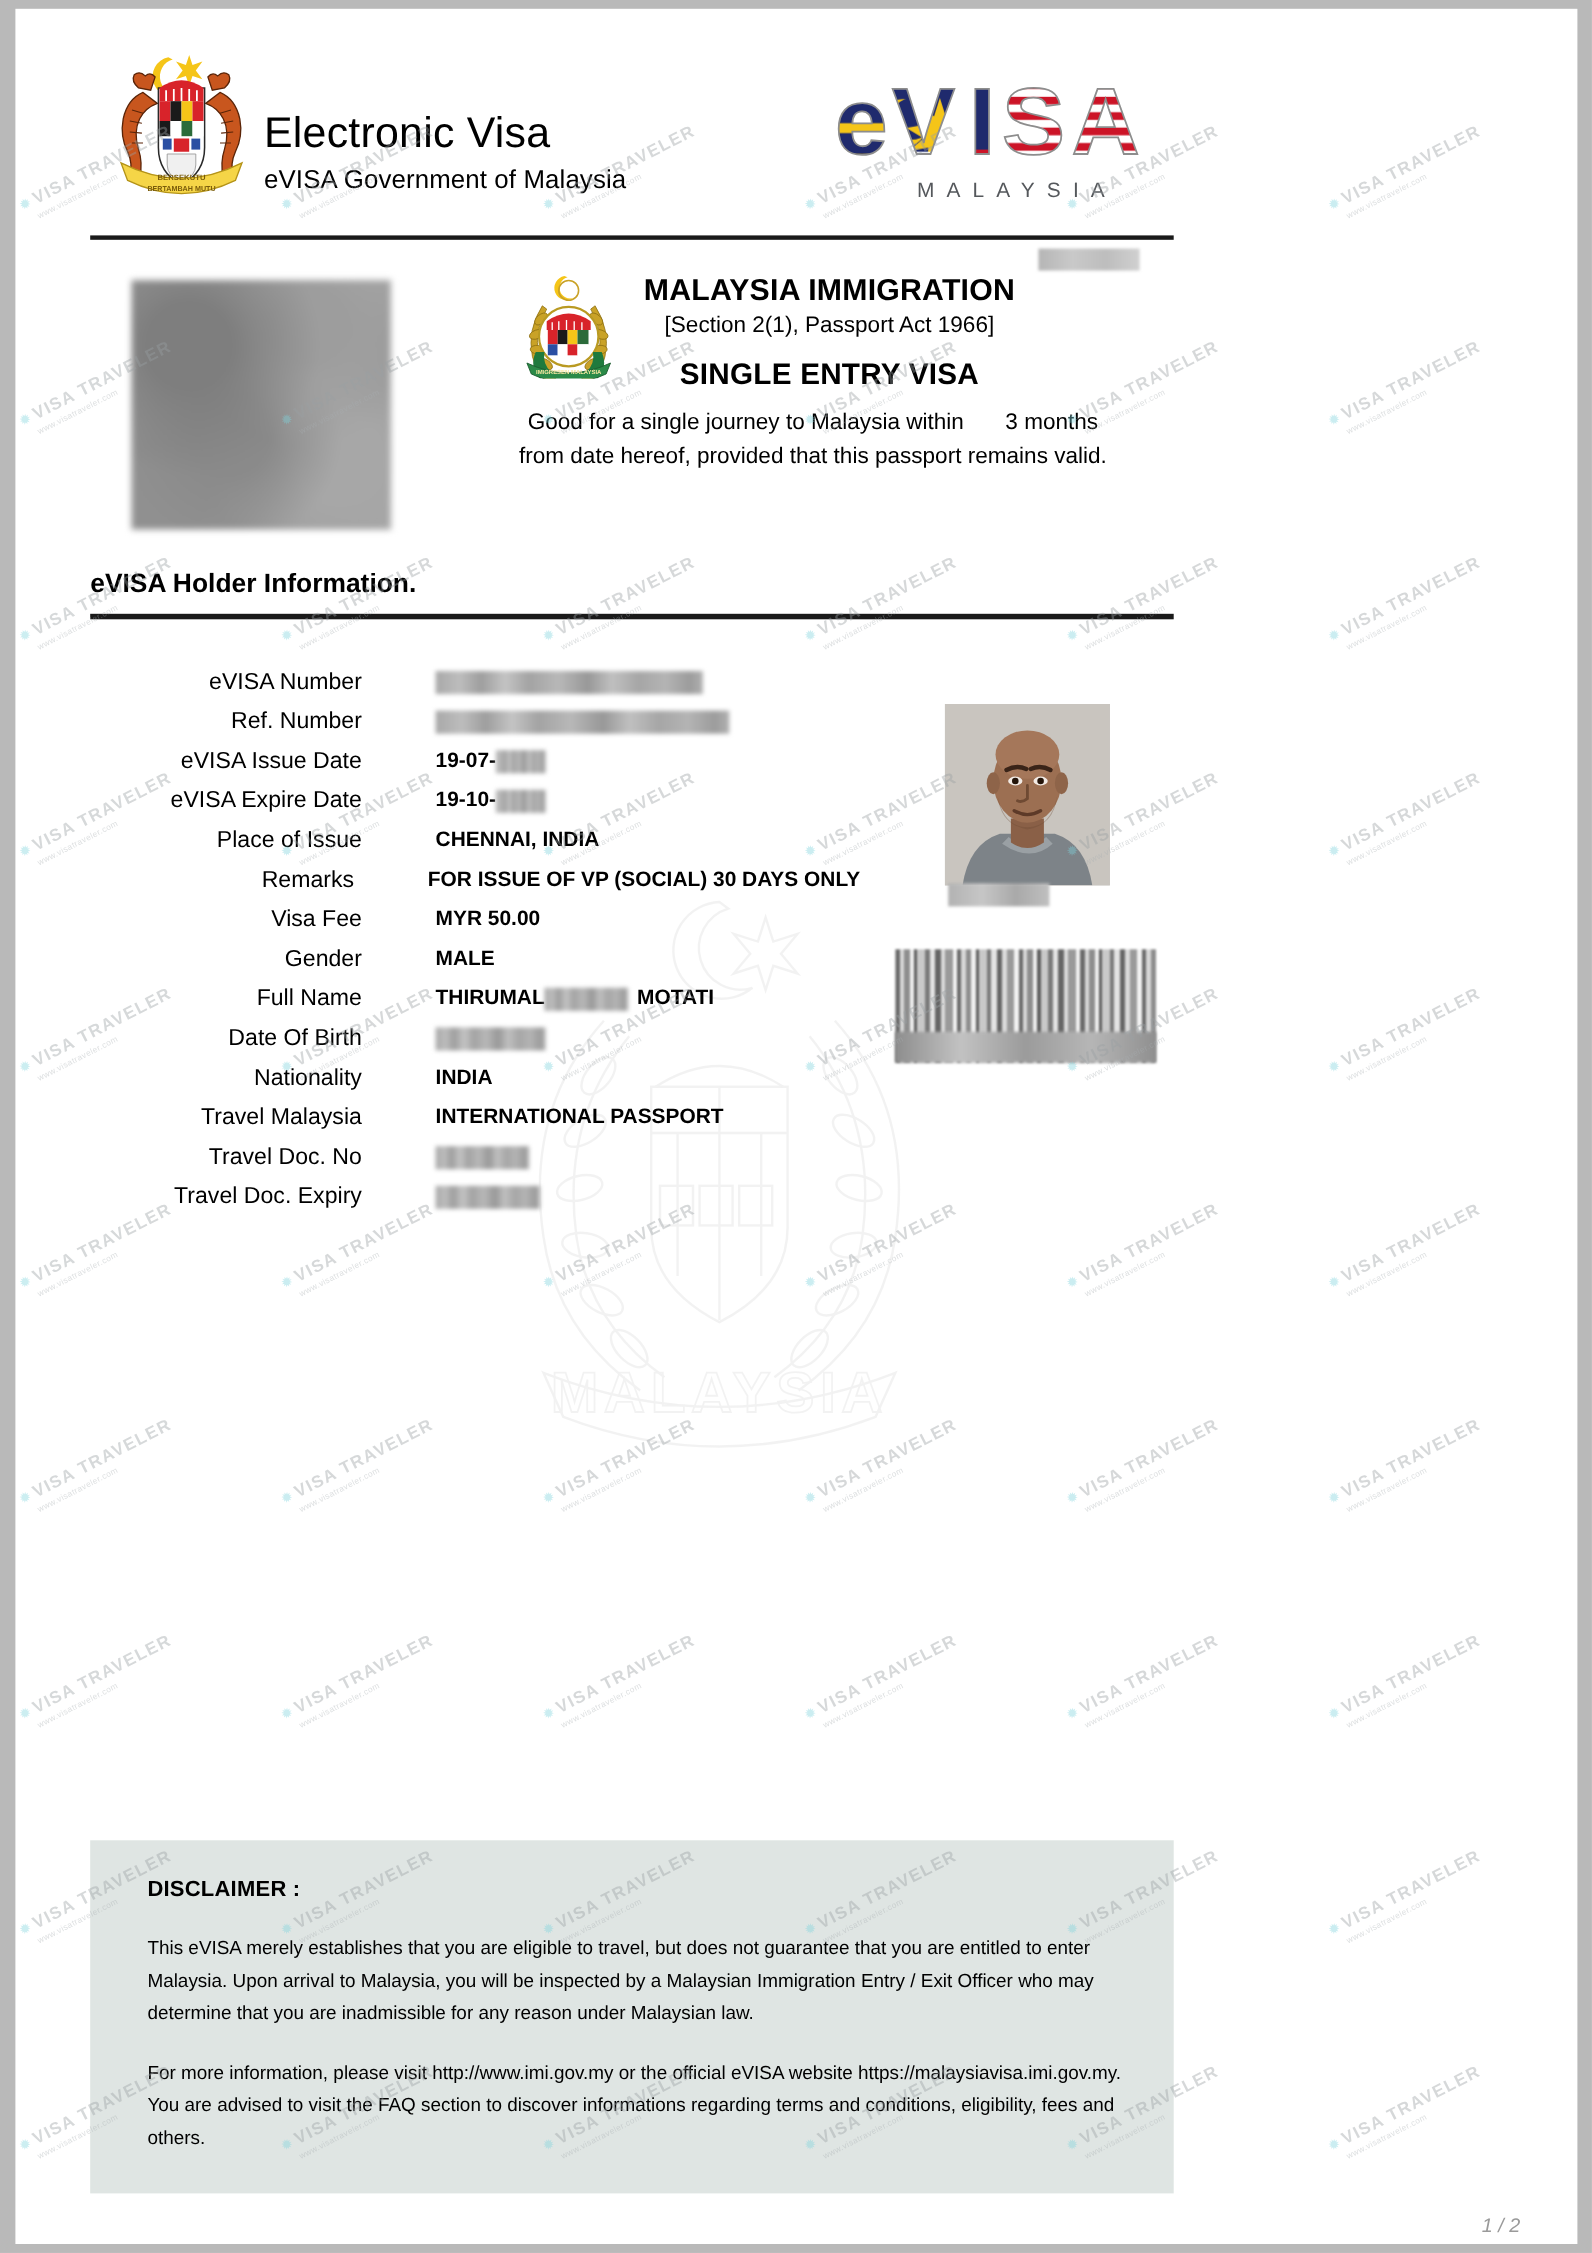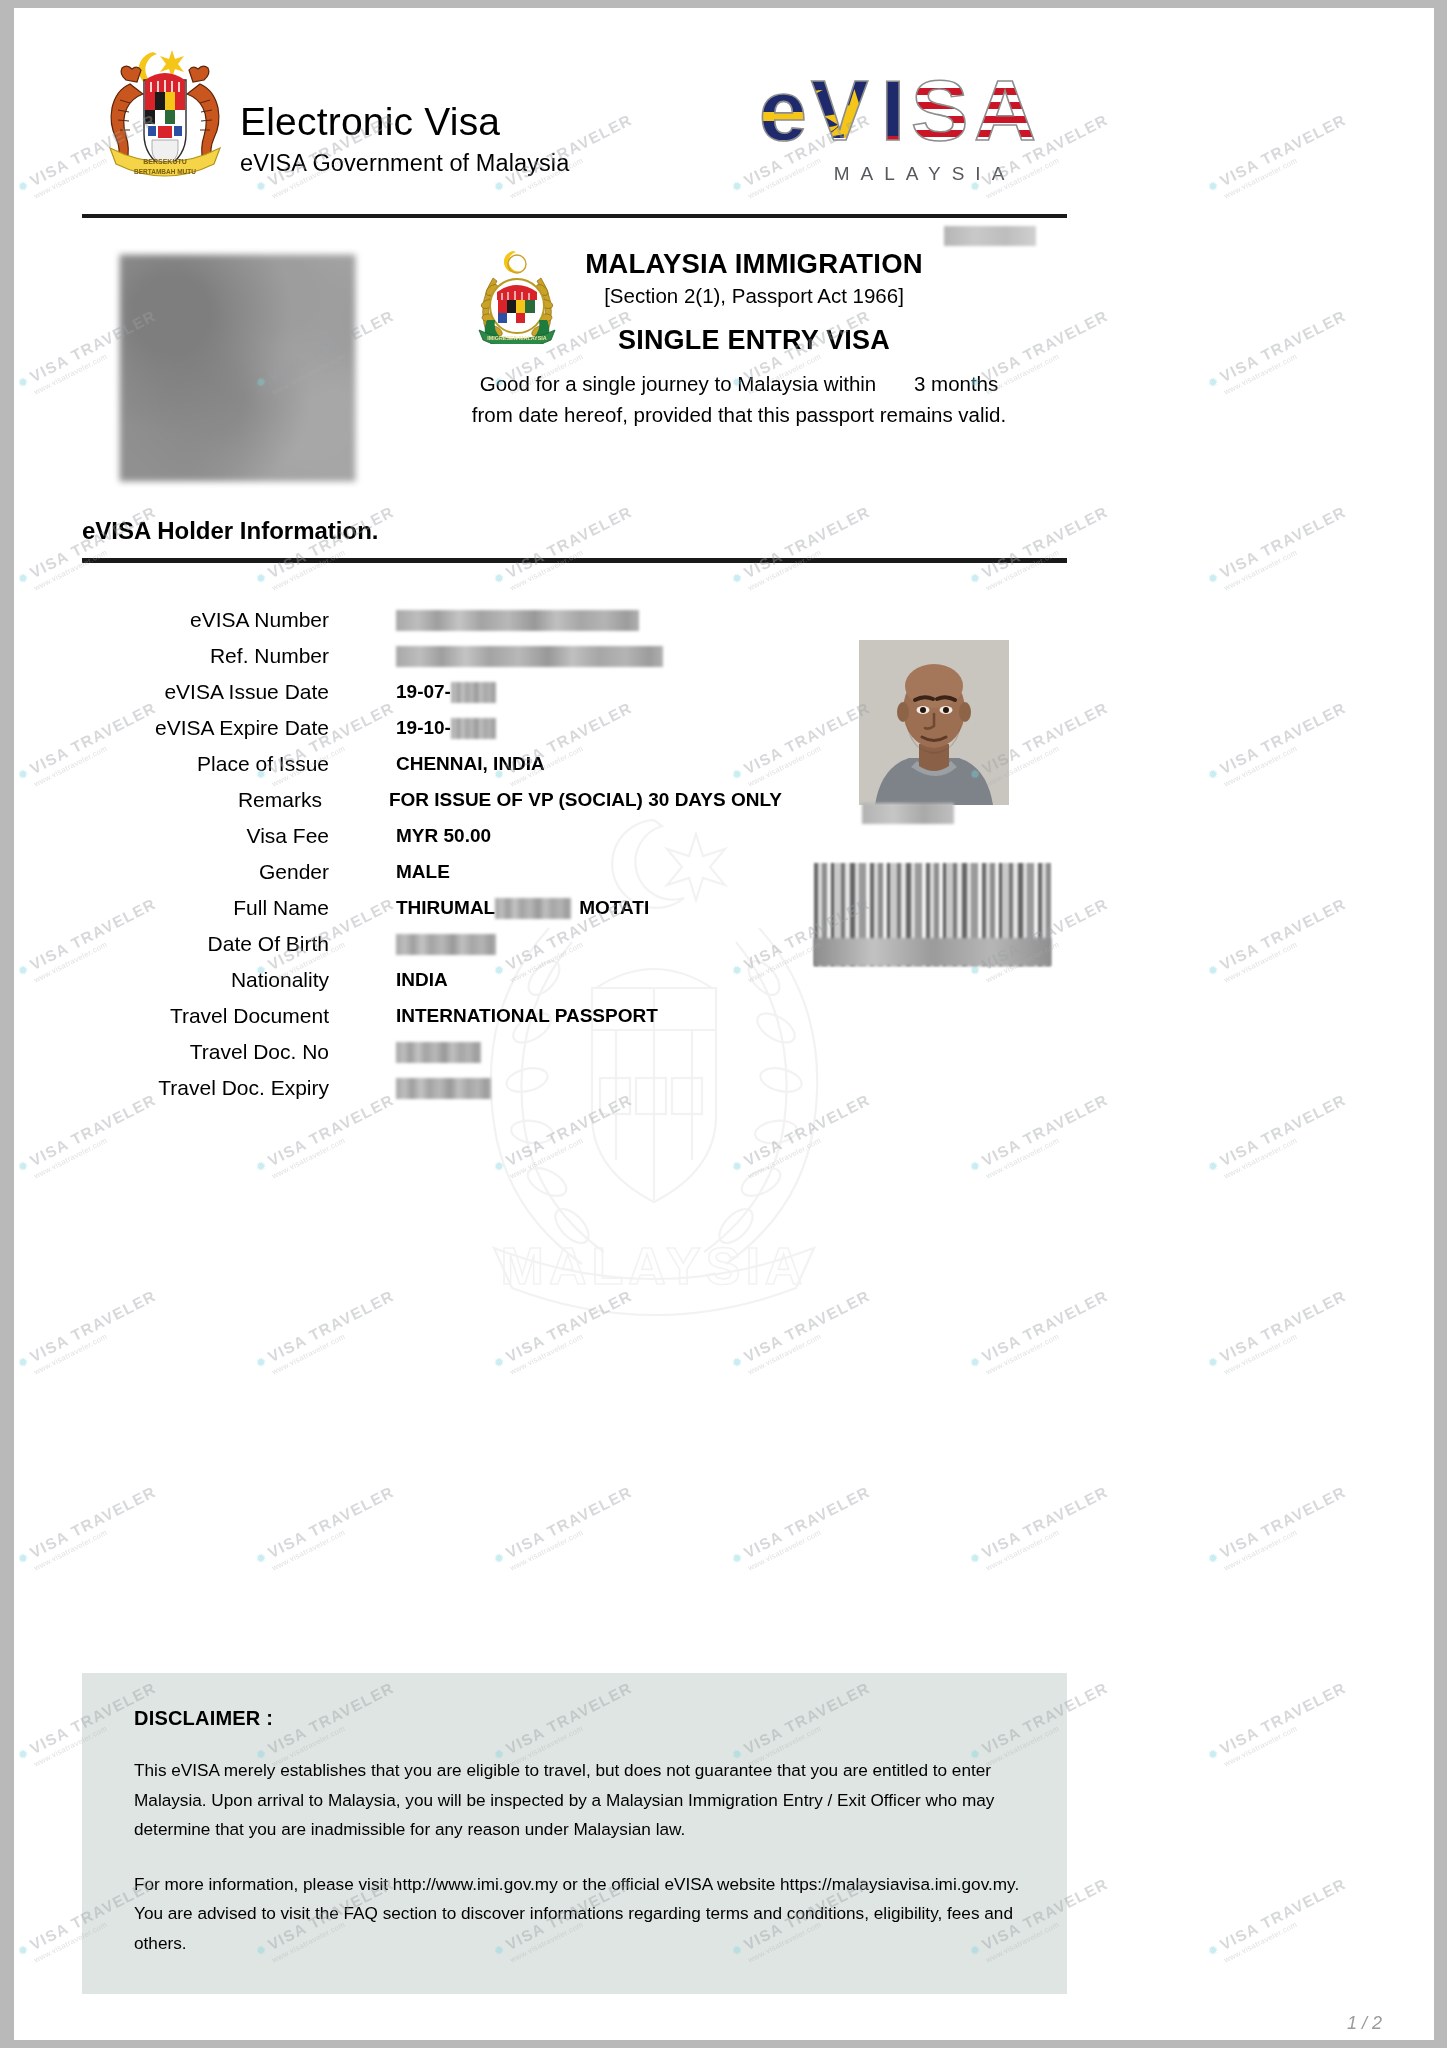--- a/index.html
+++ b/index.html
@@ -628,21 +628,21 @@
             <span class="redact w-dob"></span>
           </div>
         </div>
         <div class="field-row">
           <div class="field-label">Nationality</div>
           <div class="field-value">
             <span>INDIA</span>
           </div>
         </div>
         <div class="field-row">
-          <div class="field-label">Travel Document</div>
+          <div class="field-label">Travel Malaysia</div>
           <div class="field-value">
             <span>INTERNATIONAL PASSPORT</span>
           </div>
         </div>
         <div class="field-row">
           <div class="field-label">Travel Doc. No</div>
           <div class="field-value">
             <span class="redact w-docno"></span>
           </div>
         </div>

